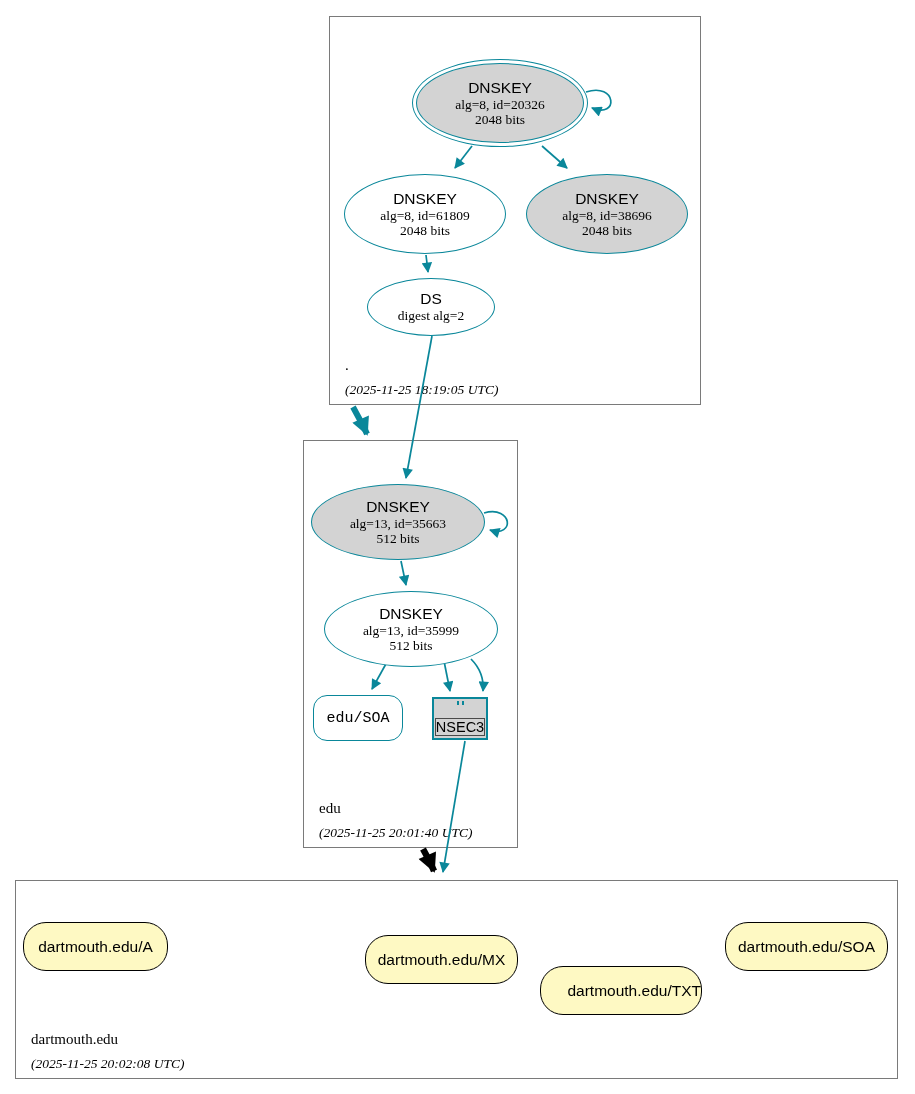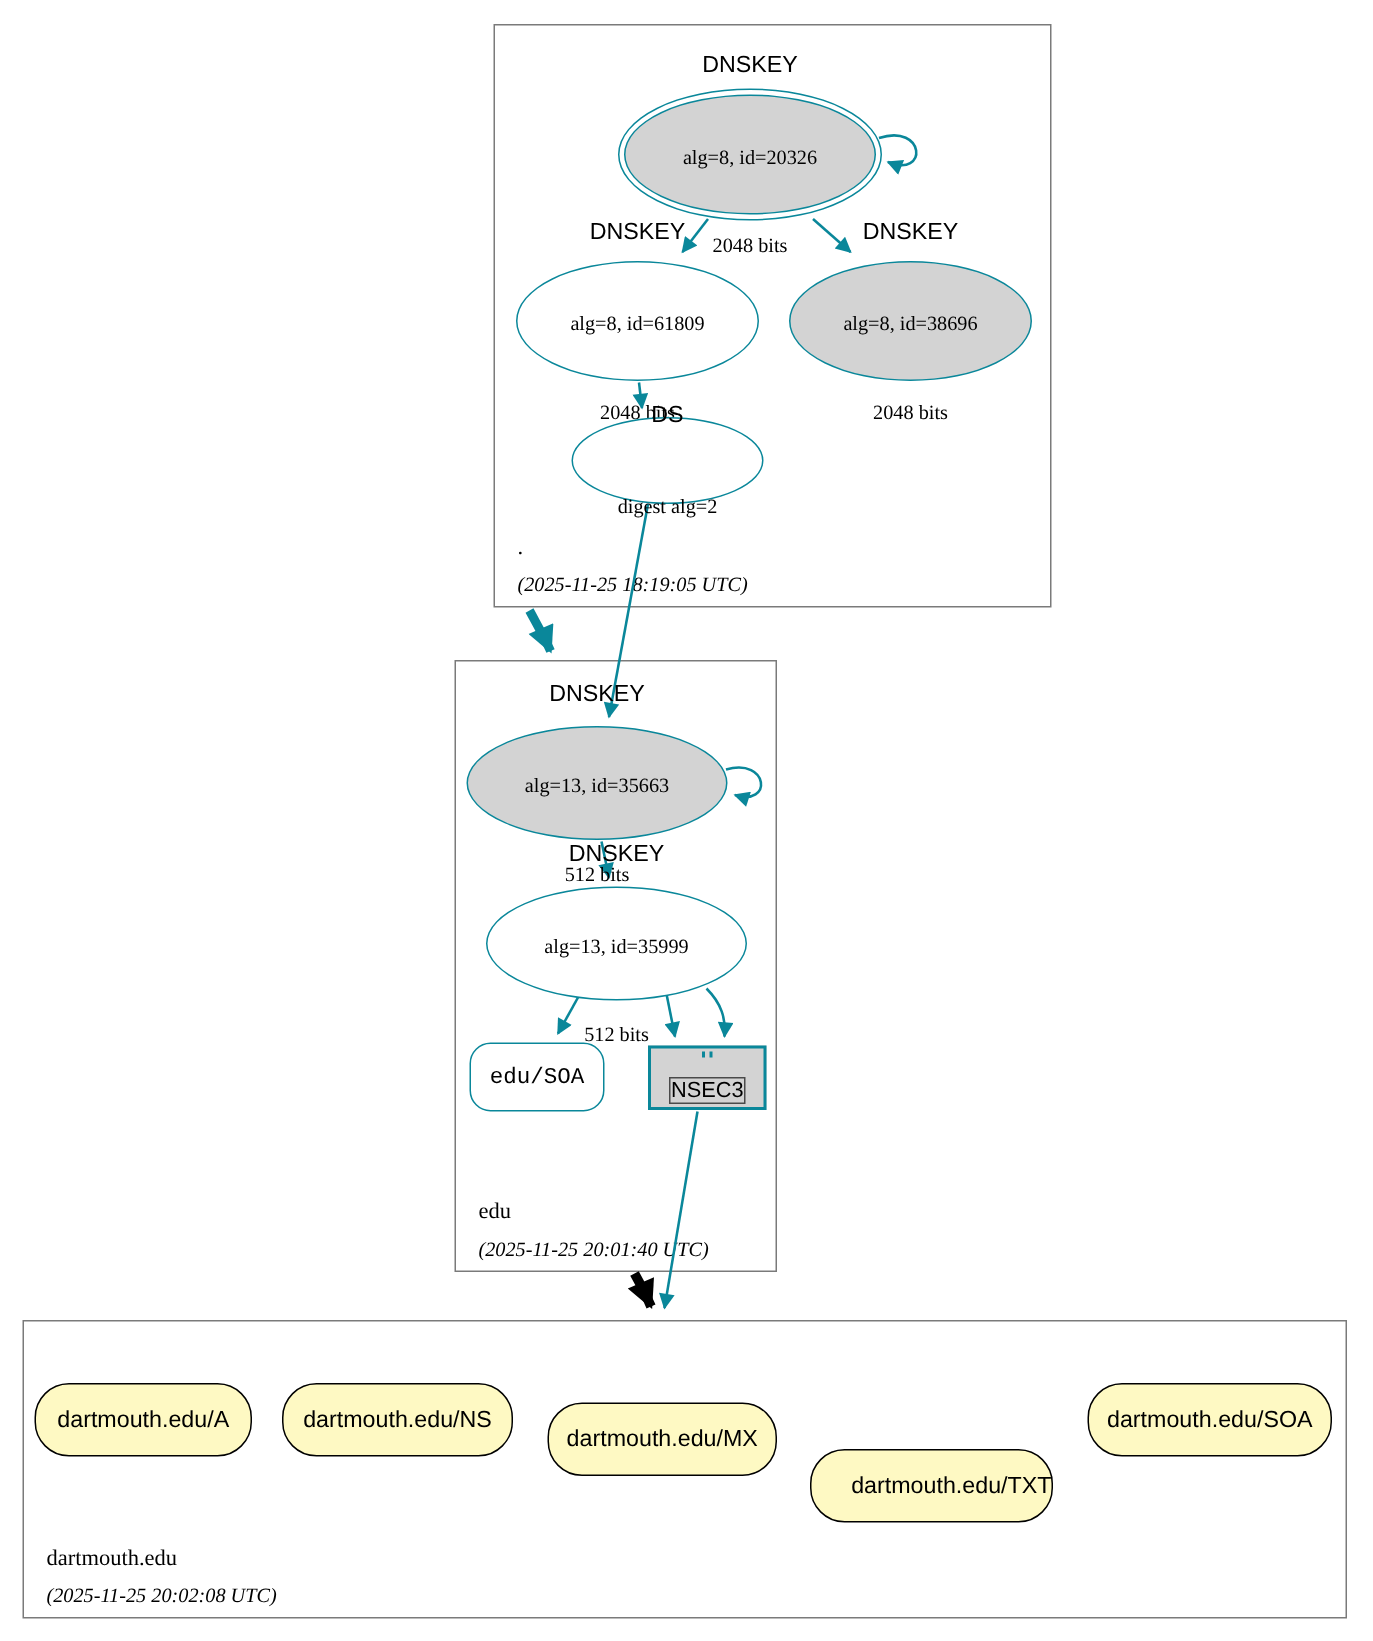--- a/index.html
+++ b/index.html
@@ -18,21 +18,21 @@
   .zone-ts{position:absolute;left:15px;bottom:6px;font-family:"Liberation Serif",serif;font-size:13.5px;color:#000;font-style:italic;}
 
   #edges{position:absolute;left:0;top:0;z-index:2;pointer-events:none;}
   .edge{stroke:var(--secure);stroke-width:1.7;fill:none;}
   .edge-thick-teal{stroke:var(--secure);stroke-width:6;fill:none;}
   .edge-thick-black{stroke:#000;stroke-width:6.5;fill:none;}
   .arrfill{fill:var(--secure);}
   .arrfill-black{fill:#000;}
 
   .node{position:absolute;z-index:3;display:flex;flex-direction:column;align-items:center;justify-content:center;text-align:center;}
-  .ellipse{border:1.7px solid var(--secure);border-radius:50%;background:#fff;gap:44px;}
+  .ellipse{border:1.7px solid var(--secure);border-radius:50%;background:#fff;}
   .ellipse.gray{background:var(--ksk-fill);}
   .ksk-outer{border:1.7px solid var(--secure);border-radius:50%;background:#fff;padding:3px;display:flex;align-items:stretch;justify-content:stretch;}
   .ksk-outer .ellipse{width:100%;height:100%;display:flex;flex-direction:column;align-items:center;justify-content:center;}
   .node-title{font-family:"Liberation Sans",sans-serif;font-size:15.5px;color:#000;line-height:18px;}
   .node-detail{font-family:"Liberation Serif",serif;font-size:13.5px;color:#000;line-height:15.5px;}
   .rrset{border:1.7px solid var(--secure);border-radius:14px;background:#fff;font-size:15px;color:#000;font-family:Liberation Mono, monospace;}
   .rrset-black{position:absolute;z-index:3;border:1.9px solid var(--node-black);border-radius:23px;background:#fef9c3;
                display:flex;align-items:center;justify-content:center;font-size:15.5px;color:#000;}
   .nsec3{border:2.4px solid var(--secure);background:var(--ksk-fill);display:flex;flex-direction:column;padding:2px;}
   .nsec3-toprow{display:flex;gap:3px;height:11px;margin-bottom:2px;}
@@ -112,54 +112,51 @@
     <div class="node-detail">alg=8, id=61809</div>
     <div class="node-detail">2048 bits</div>
   </div>
 
   <div class="node ellipse gray" style="left:526px;top:174px;width:162px;height:80px;">
     <div class="node-title">DNSKEY</div>
     <div class="node-detail">alg=8, id=38696</div>
     <div class="node-detail">2048 bits</div>
   </div>
 
-  <div class="node ellipse" style="left:381px;top:278px;width:128px;height:58px;">
+  <div class="node ellipse" style="left:367px;top:278px;width:128px;height:58px;">
     <div class="node-title">DS</div>
     <div class="node-detail">digest alg=2</div>
   </div>
 
   <div class="node ellipse gray" style="left:311px;top:484px;width:174px;height:76px;">
     <div class="node-title">DNSKEY</div>
     <div class="node-detail">alg=13, id=35663</div>
     <div class="node-detail">512 bits</div>
   </div>
 
   <div class="node ellipse" style="left:324px;top:591px;width:174px;height:76px;">
     <div class="node-title">DNSKEY</div>
     <div class="node-detail">alg=13, id=35999</div>
     <div class="node-detail">512 bits</div>
   </div>
 
   <div class="node rrset" style="left:313px;top:695px;width:90px;height:46px;">
     <div>edu/SOA</div>
   </div>
 
-  <div class="node nsec3" style="left:432px;top:697px;width:79px;height:43px;gap:11px;">
+  <div class="node nsec3" style="left:432px;top:697px;width:56px;height:43px;gap:11px;">
     <div class="nsec3-toprow">
       <div class="nsec3-cell"></div>
       <div class="nsec3-cell"></div>
     </div>
     <div class="nsec3-body">NSEC3</div>
   </div>
 
   <div class="rrset-black" style="left:23px;top:922px;width:145px;height:49px;">
     <span>dartmouth.edu/A</span>
-  </div>
-  <div class="rrset-black" style="left:188px;top:922px;width:154px;height:49px;">
-    <span>dartmouth.edu/NS</span>
   </div>
   <div class="rrset-black" style="left:365px;top:922px;width:153px;height:49px;margin-top:13px;">
     <span>dartmouth.edu/MX</span>
   </div>
   <div class="rrset-black" style="left:540px;top:966px;width:162px;height:49px;justify-content:flex-end;">
     <span>dartmouth.edu/TXT</span>
   </div>
   <div class="rrset-black" style="left:725px;top:922px;width:163px;height:49px;">
     <span>dartmouth.edu/SOA</span>
   </div>

